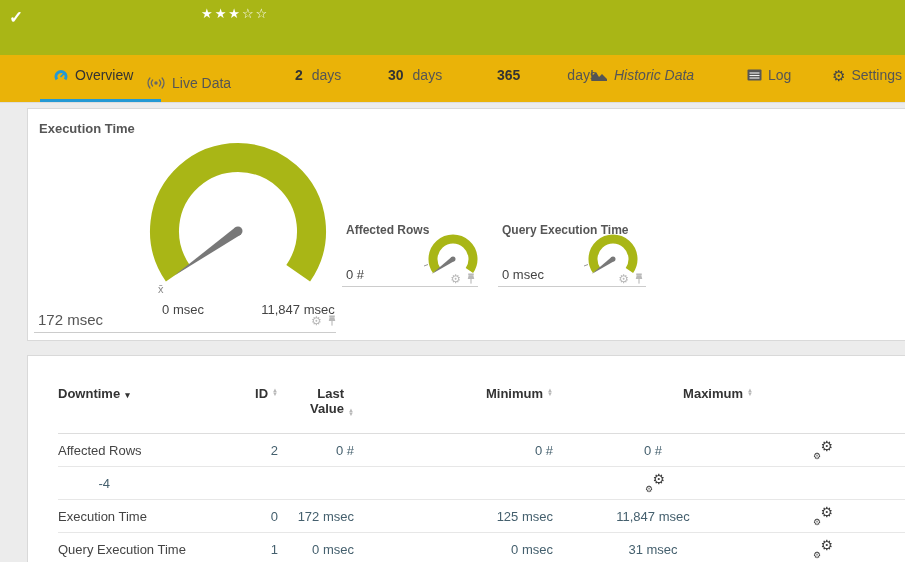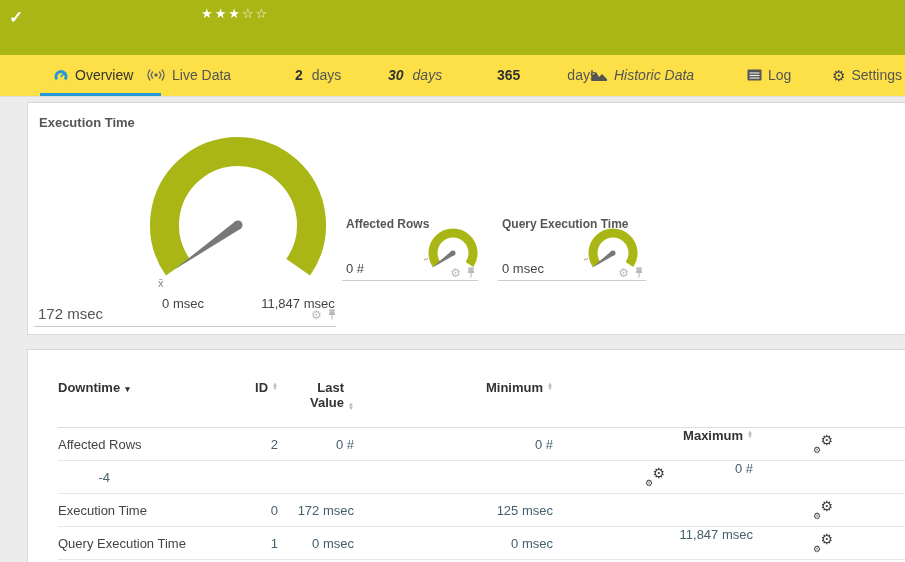--- a/index.html
+++ b/index.html
@@ -10,28 +10,28 @@
   .topbar { position:relative; height:55px; background:#a9b616; color:#fff; }
   .topbar .check { position:absolute; left:9px; top:7px; font-size:17px; font-weight:bold; }
   .titlerow { position:absolute; left:30px; top:4px; display:flex; align-items:baseline; gap:7px; }
   .kind { font-style:italic; font-size:17px; }
   .sensorname { font-size:19px; font-weight:bold; letter-spacing:0.2px; }
   .flag { font-size:11px; position:relative; top:-7px; left:-2px; }
   .stars { position:absolute; left:201px; top:6px; font-size:13px; letter-spacing:2px; }
   .status-ok { position:absolute; left:48px; top:29px; font-size:11px; font-weight:bold;margin-top:25px; }
 
   
-  .tabstrip { position:relative; height:42px; background:#fde047; border-bottom:1px solid #ddd; }
+  .tabstrip { position:relative; height:48px; background:#eab308; border-bottom:1px solid #ddd; }
   .tab { position:absolute; top:0; height:40px; display:inline-flex; align-items:center; gap:6px;
          font-size:14px; color:#555; cursor:pointer; white-space:nowrap; }
   .tab .num { font-weight:bold; color:#333; margin-right:3px; }
   .tab-overview  { left:53px;  color:#333; }
-  .tab-livedata  { left:146px; }
+  .tab-livedata  { left:146px;margin-top:8px; }
   .tab-2days     { left:295px; }
-  .tab-30days    { left:388px;font-style:italic; }
+  .tab-30days    { left:388px; }
   .tab-365days   { left:497px;gap:44px; }
   .tab-historic  { left:591px;font-style:italic; }
   .tab-log       { left:747px; }
   .tab-settings  { left:832px; }
   .tab-underline { position:absolute; left:40px; bottom:0; width:121px; height:3px; background:#2499d4; }
   .gearchar { font-size:15px; color:#444; line-height:1; }
 
   
   .card { background:#fff; border:1px solid #d9d9d9; border-right:none; margin-left:27px; position:relative; }
   .card-top { margin-top:5px; height:233px; }
@@ -61,21 +61,21 @@
 
   
   .tbl { padding:30px 0 0 30px; font-size:13px; }
   .thead { display:flex; align-items:flex-start; height:48px; border-bottom:1px solid #ddd; font-weight:bold; color:#333; }
   .tr { display:flex; align-items:center; height:33px; border-bottom:1px solid #e7e7e7; }
   .tr:last-child { border-bottom:1px solid #e7e7e7; }
   .c-channel { flex:0 0 168px; text-align:left; }
   .c-id      { flex:0 0 52px;  text-align:right; }
   .c-last    { flex:0 0 76px;  text-align:right; }
   .c-min     { flex:0 0 199px; text-align:right; }
-  .c-max     { flex:0 0 200px; text-align:right;margin-top:48px; }
+  .c-max     { flex:0 0 200px; text-align:center; }
   .c-gear    { flex:0 0 140px; display:flex; justify-content:center; }
   .val { color:#45606e; }
   .chname { color:#444; }
   .th { display:inline-flex; justify-content:flex-end; align-items:flex-start; }
   .sortstack { display:inline-flex; flex-direction:column; margin-left:4px; margin-top:2px; }
   .sortstack span { font-size:6px; line-height:4px; color:#b8b8b8; }
   .sortdown { font-size:9px; color:#333; margin-left:5px; }
   .lastwrap { display:inline-block; width:40px; text-align:right; line-height:15px; }
   .th-last { align-items:flex-end; }
   .gears { position:relative; width:20px; height:17px; color:#3d3d3d; cursor:pointer; }

